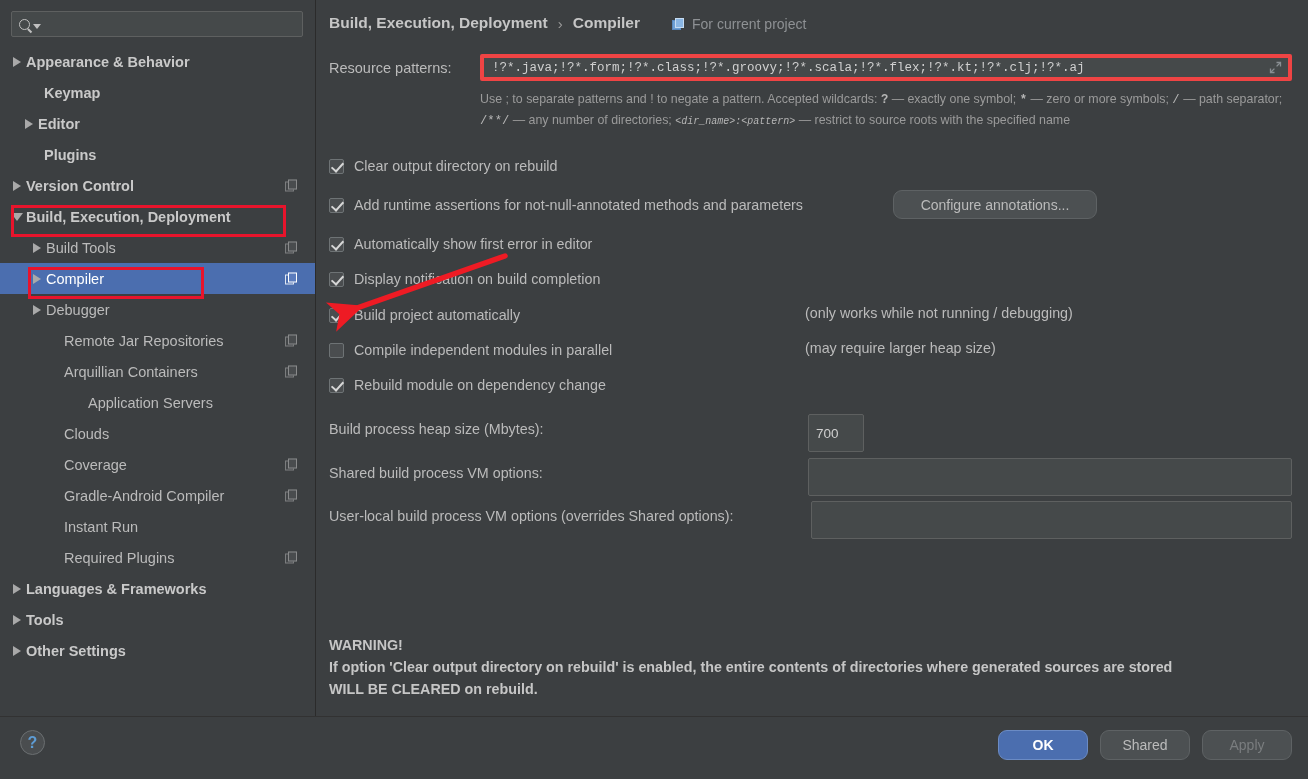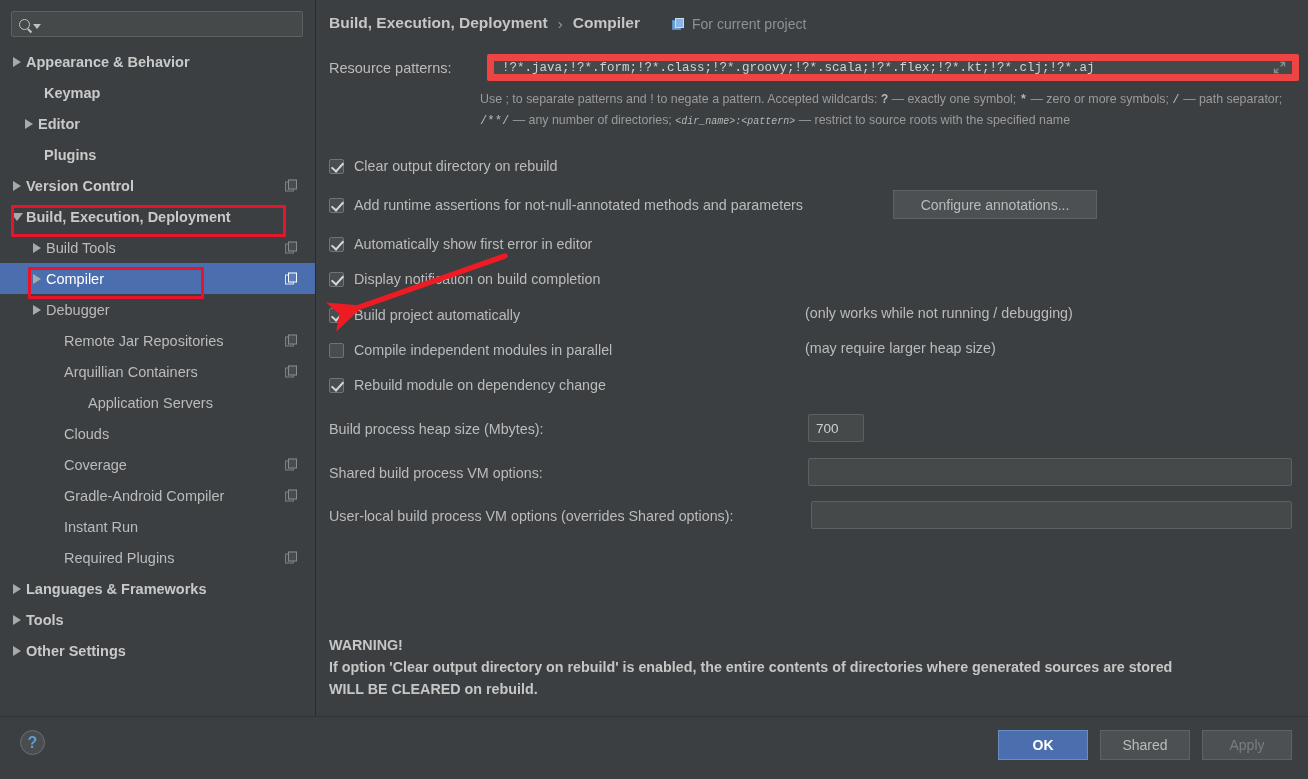--- a/index.html
+++ b/index.html
@@ -185,25 +185,24 @@
     position: absolute;
     left: 12px; top: 60px;
     font-size: 14.5px;
     color: #bbbbbb;
   }
   #res-field {
     position: absolute;
     left: 163px; top: 54px;
     width: 812px; height: 27px;
     background: #45494a;
-    border: 7px solid #ef4444;
+    border: 4px solid #ef4444;
     border-radius: 2px;
     display: flex; align-items: center;
     padding: 0 6px;
-    margin-left: 7px;
   }
   #res-value {
     flex: 1;
     font-family: "Liberation Mono", monospace;
     font-size: 12.5px;
     color: #d0d0d0;
     background: transparent;
     border: none; outline: none;
     white-space: nowrap;
     overflow: hidden;
@@ -271,21 +270,21 @@
   .hint {
     position: absolute;
     font-size: 14.3px;
     color: #bbbbbb;
     white-space: nowrap;
   }
 
   .btn {
     background: #4c5052;
     border: 1px solid #5e6264;
-    border-radius: 0;
+    border-radius: 9px;
     color: #bbbbbb;
     font-family: "Liberation Sans", sans-serif;
     font-size: 14px;
     cursor: default;
   }
   #configure-annotations {
     position: absolute;
     left: 576px; top: 190px;
     width: 204px; height: 29px;
   }
@@ -299,21 +298,21 @@
     white-space: nowrap;
   }
   .tfield {
     position: absolute;
     background: #45494a;
     border: 1px solid #5e6060;
     border-radius: 2px;
     color: #d0d0d0;
     font-family: "Liberation Sans", sans-serif;
     font-size: 13.5px;
-    padding: 8px 7px;
+    padding: 18px 7px;
     outline: none;
   }
 
   #warning {
     position: absolute;
     left: 12px; top: 634px;
     font-size: 14.3px;
     font-weight: bold;
     line-height: 22px;
     color: #c6c6c6;

